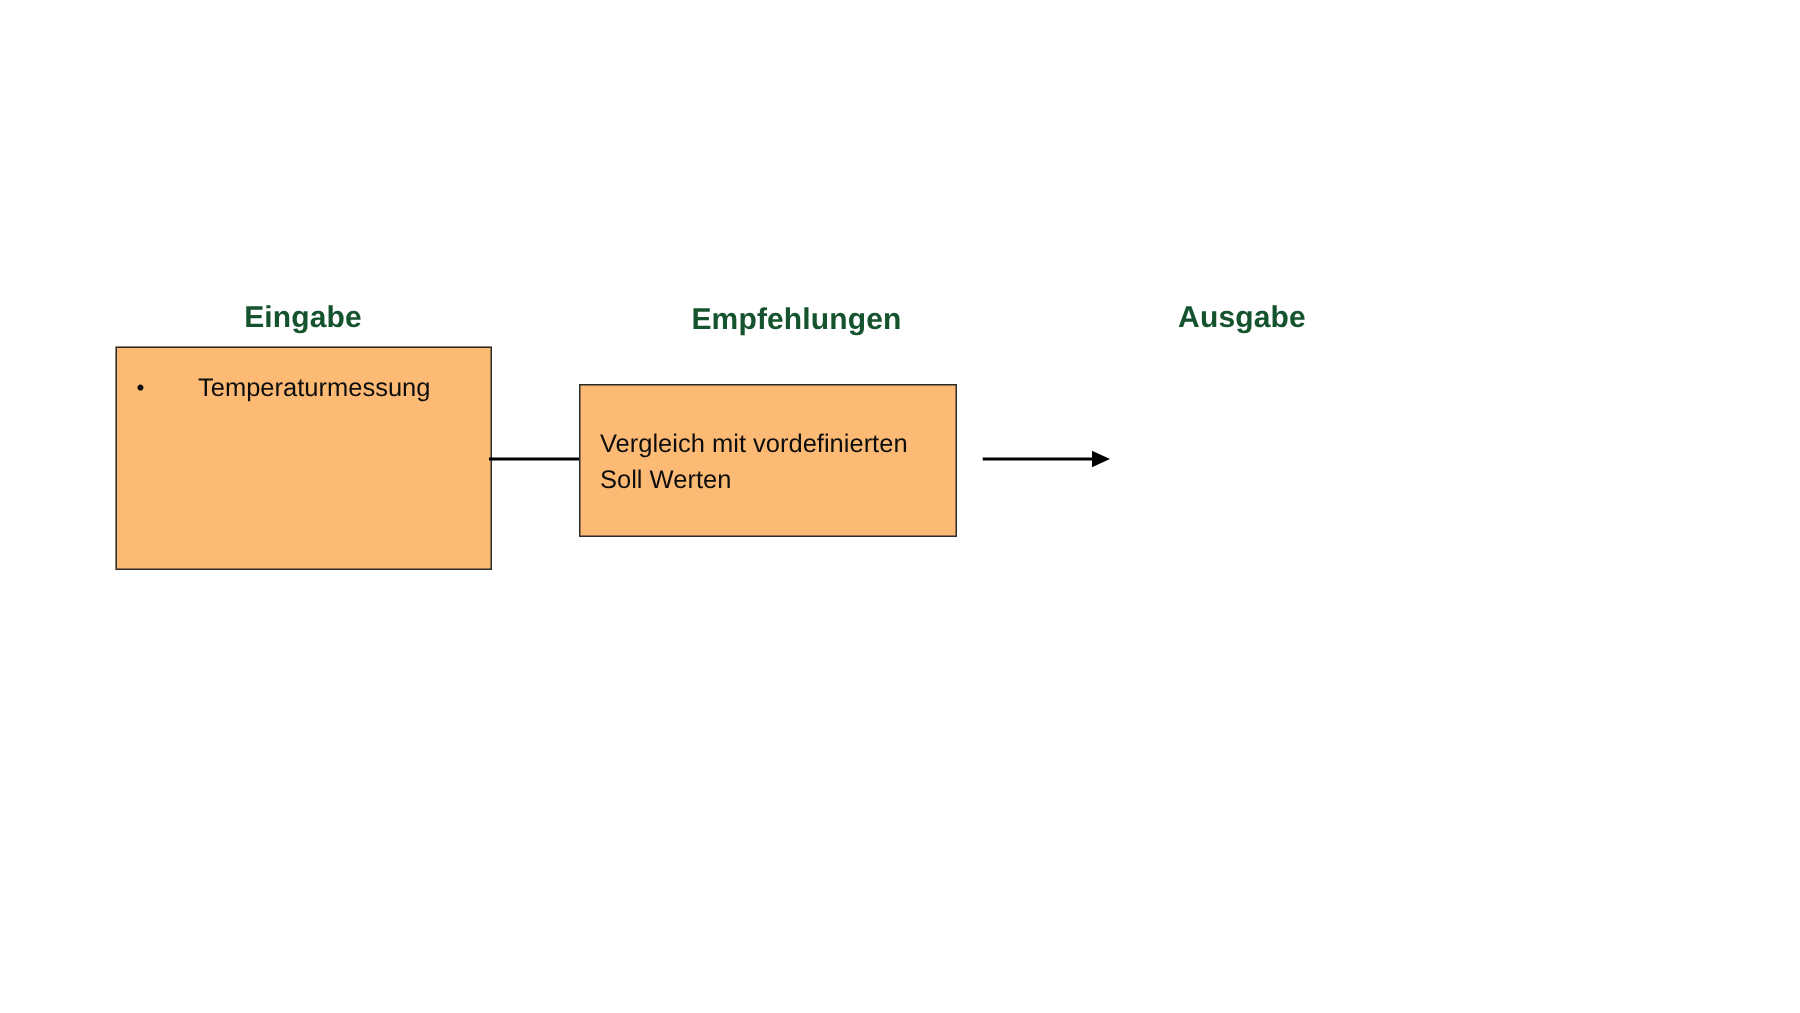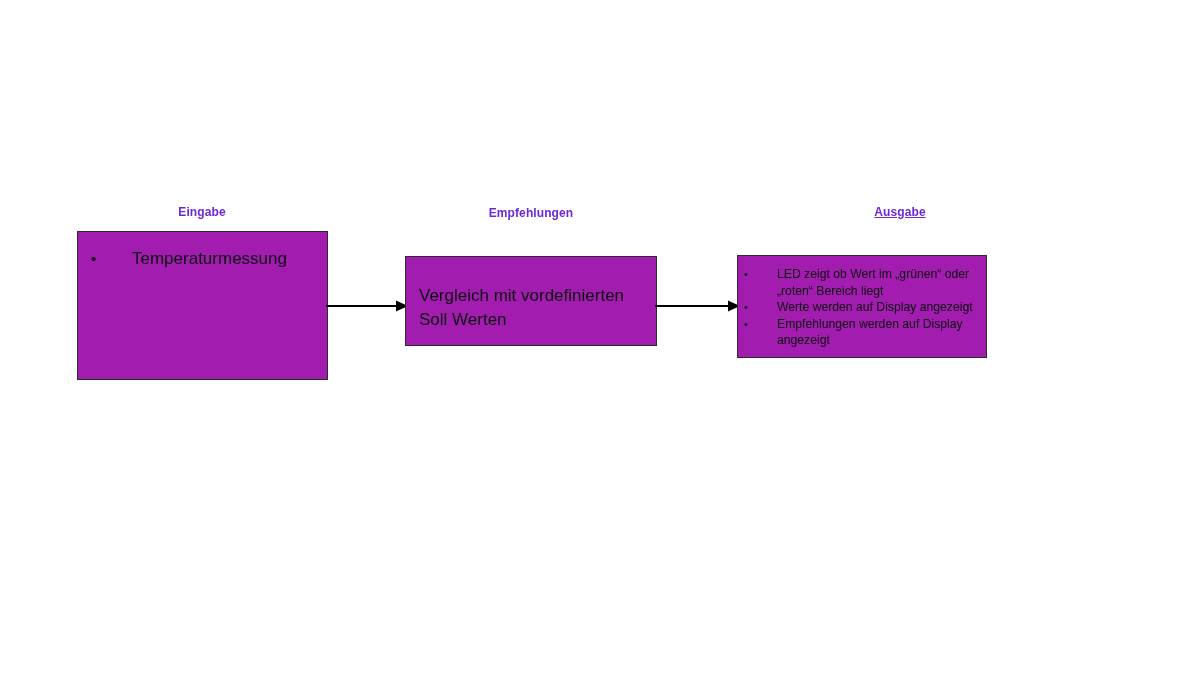--- a/index.html
+++ b/index.html
@@ -17,40 +17,40 @@
     -webkit-font-smoothing: antialiased;
   }
   .canvas {
     position: absolute;
     inset: 0;
   }
   
   .stage-title {
     position: absolute;
     font-weight: bold;
-    font-size: 12px;
+    font-size: 20px;
     line-height: 22px;
-    color: #6d28d9;
+    color: #14532d;
     text-align: center;
     white-space: nowrap;
     letter-spacing: 0.1px;
   }
   #title-eingabe     { left: 102px; top: 201px; width: 200px; }
   #title-verarbeitung{ left: 431px; top: 202px; width: 200px; }
-  #title-ausgabe     { left: 800px; top: 201px; width: 200px; text-decoration: underline; }
+  #title-ausgabe     { left: 728px; top: 201px; width: 200px; }
 
   
   .flow-box {
     position: absolute;
     box-sizing: border-box;
     border: 1.4px solid #2b2b2b;
-    background: #a21caf;
+    background: #fdba74;
   }
   #box-eingabe     { left: 77px;  top: 231px; width: 251px; height: 149px; }
-  #box-verarbeitung{ left: 405px; top: 256px; width: 252px; height: 90px; }
+  #box-verarbeitung{ left: 386px; top: 256px; width: 252px; height: 102px; }
   #box-ausgabe     { left: 737px; top: 255px; width: 250px; height: 103px; }
 
   
   ul.bullets {
     list-style: none;
     margin: 0;
     padding: 0;
   }
   ul.bullets > li {
     position: relative;
@@ -145,21 +145,14 @@
 Soll Werten</div>
   </div>
 
   <div class="arrow" id="arrow-2">
     <svg width="85" height="18" viewBox="0 0 85 18" xmlns="http://www.w3.org/2000/svg">
       <line x1="0" y1="9" x2="75" y2="9" stroke="#000000" stroke-width="2"></line>
       <polygon points="73,3.5 85,9 73,14.5" fill="#000000"></polygon>
     </svg>
   </div>
 
-  <div class="flow-box" id="box-ausgabe">
-    <ul class="bullets" id="list-ausgabe">
-      <li>LED zeigt ob Wert im „grünen“ oder „roten“ Bereich liegt</li>
-      <li>Werte werden auf Display angezeigt</li>
-      <li>Empfehlungen werden auf Display angezeigt</li>
-    </ul>
-  </div>
 
 </div>
 
 </body></html>

